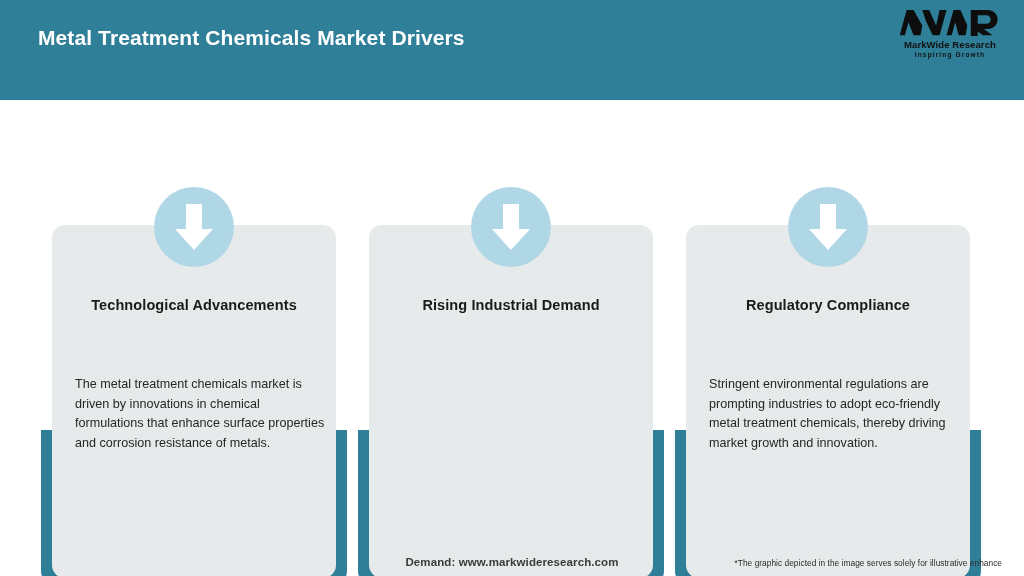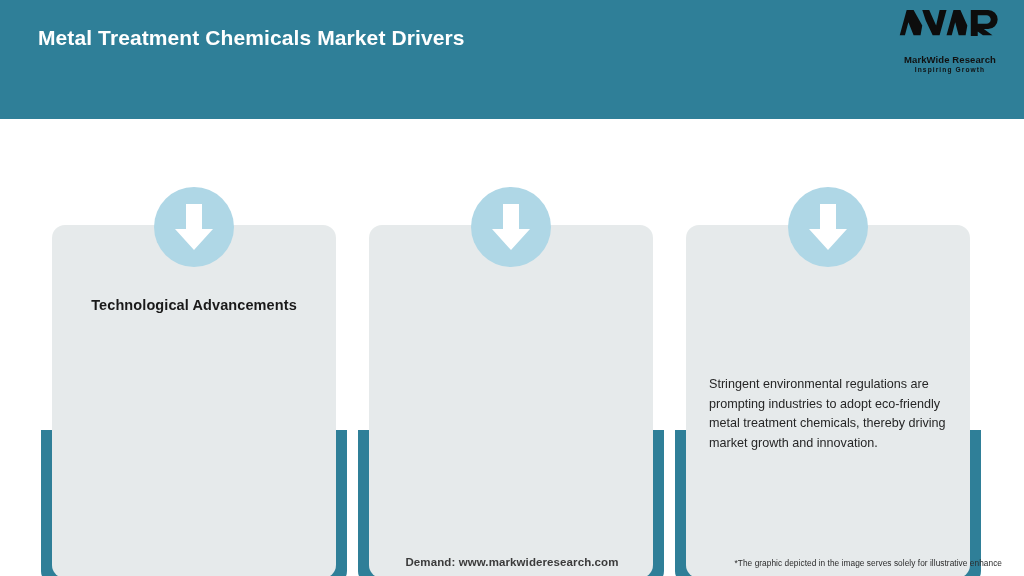--- a/index.html
+++ b/index.html
@@ -14,21 +14,21 @@
     overflow: hidden;
     position: relative;
   }
 
   
   .header-bar {
     position: absolute;
     left: 0;
     top: 0;
     width: 1024px;
-    height: 119px;
+    height: 100px;
     background: #2F7F98;
     box-sizing: border-box;
   }
   .header-title {
     position: absolute;
     left: 38px;
     top: 26px;
     font-size: 21px;
     font-weight: bold;
     color: #ffffff;
@@ -45,21 +45,21 @@
     height: 56px;
     text-align: center;
   }
   .logo-mark {
     display: block;
     width: 100%;
     height: 30px;
   }
   .logo-name {
     display: block;
-    margin-top: 16px;
+    margin-top: 1px;
     font-size: 9.5px;
     font-weight: bold;
     color: #111111;
     letter-spacing: 0.1px;
     line-height: 11px;
   }
   .logo-tag {
     display: block;
     font-size: 6.6px;
     font-weight: bold;
@@ -198,39 +198,42 @@
 
   <div class="card-block c0">
     <div class="card-frame"></div>
     <div class="card-body"></div>
     <div class="card-badge">
       <svg width="46" height="50" viewBox="0 0 46 50" aria-hidden="true">
         <polygon points="15,2 31,2 31,27 42,27 23,48 4,27 15,27" fill="#FFFFFF"></polygon>
       </svg>
     </div>
     <div class="card-title">Technological Advancements</div>
+    <div class="card-text">The metal treatment chemicals market is driven by innovations in chemical formulations that enhance surface properties and corrosion resistance of metals.</div>
   </div>
 
   <div class="card-block c1">
     <div class="card-frame"></div>
     <div class="card-body"></div>
     <div class="card-badge">
       <svg width="46" height="50" viewBox="0 0 46 50" aria-hidden="true">
         <polygon points="15,2 31,2 31,27 42,27 23,48 4,27 15,27" fill="#FFFFFF"></polygon>
       </svg>
     </div>
+    <div class="card-title">Rising Industrial Demand</div>
   </div>
 
   <div class="card-block c2">
     <div class="card-frame"></div>
     <div class="card-body"></div>
     <div class="card-badge">
       <svg width="46" height="50" viewBox="0 0 46 50" aria-hidden="true">
         <polygon points="15,2 31,2 31,27 42,27 23,48 4,27 15,27" fill="#FFFFFF"></polygon>
       </svg>
     </div>
+    <div class="card-title">Regulatory Compliance</div>
     <div class="card-text">Stringent environmental regulations are prompting industries to adopt eco-friendly metal treatment chemicals, thereby driving market growth and innovation.</div>
   </div>
 
 </div>
 
 <div class="footer-source">Demand: www.markwideresearch.com</div>
 <div class="footer-disclaimer">*The graphic depicted in the image serves solely for illustrative enhance</div>
 
 </body></html>

